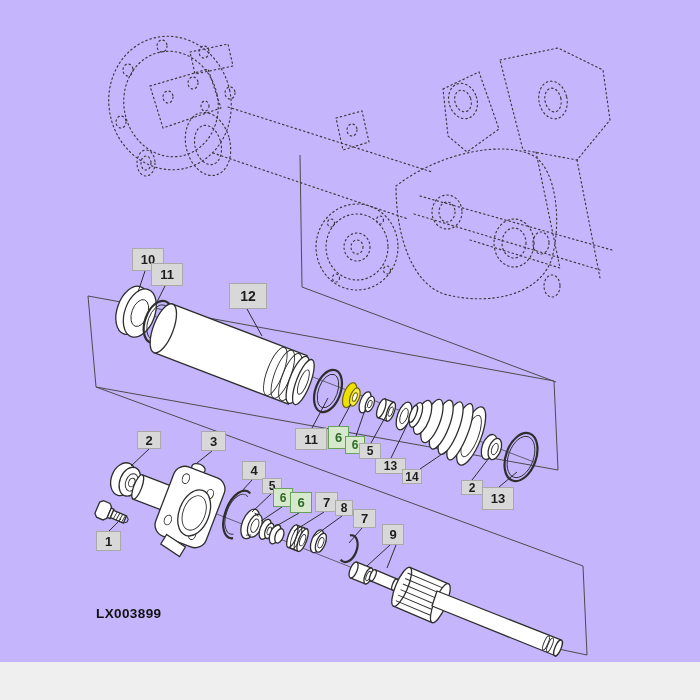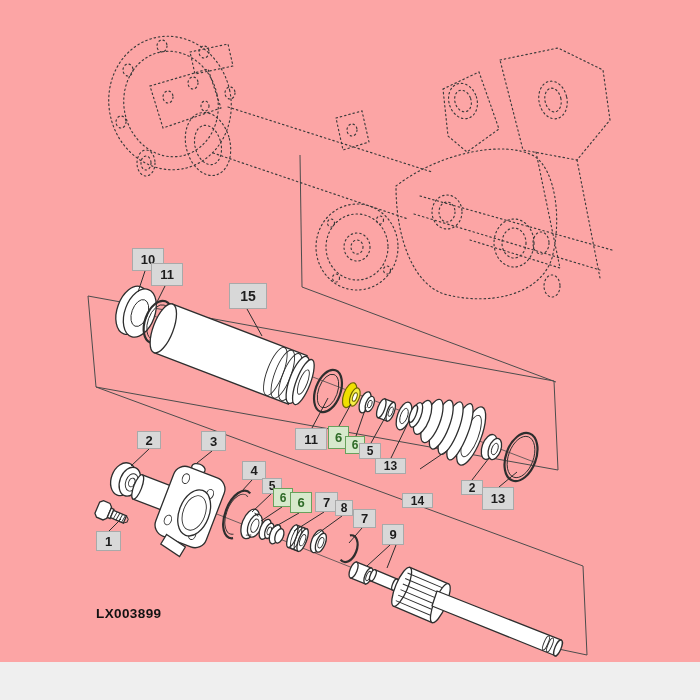--- a/index.html
+++ b/index.html
@@ -1,16 +1,16 @@
 <!DOCTYPE html>
 <html><head>
 <meta charset="utf-8">
 <style>
   html,body{margin:0;padding:0;background:#fff;}
-  .stage{position:relative;width:700px;height:700px;background:#fca5a5;overflow:hidden;
+  .stage{position:relative;width:700px;height:700px;background:#c4b5fd;overflow:hidden;
          font-family:"Liberation Sans", sans-serif;}
   .footer-strip{position:absolute;left:0;top:662px;width:700px;height:38px;background:#efefef;}
   svg.art{position:absolute;left:0;top:0;}
   
   .dt{fill:none;stroke:#3a3a3a;stroke-width:1.15;stroke-dasharray:1.5 2.9;stroke-linecap:round;}
   .fr{fill:none;stroke:#4c4c4c;stroke-width:1;}
   .axis{fill:none;stroke:#4a4a4a;stroke-width:.8;}
   .sl{fill:#ffffff;stroke:#2e2e2e;stroke-width:1.3;}
   .sn{fill:none;stroke:#2e2e2e;stroke-width:1.3;}
   .sb{fill:none;stroke:#2e2e2e;stroke-width:2.2;}
@@ -271,27 +271,27 @@
       <path d="M324,512 L294,531"></path>
       <path d="M342,516 L313,537"></path>
       <path d="M362,528 L349,543"></path>
       <path d="M390,545 L367,566 M396,545 L387,568"></path>
       <path d="M109,531 L121,519"></path>
     </g>
   </svg>
 
   <div class="plabel gray" style="left:132px;top:248px;width:32px;height:23px;font-size:13px;">10</div>
   <div class="plabel gray" style="left:151px;top:263px;width:32px;height:23px;font-size:13px;">11</div>
-  <div class="plabel gray" style="left:229px;top:283px;width:38px;height:26px;font-size:14px;">15</div>
+  <div class="plabel gray" style="left:229px;top:283px;width:38px;height:26px;font-size:14px;">12</div>
   <div class="plabel gray" style="left:295px;top:428px;width:32px;height:22px;font-size:13px;">11</div>
   <div class="plabel green" style="left:328px;top:426px;width:21px;height:23px;font-size:13px;">6</div>
   <div class="plabel green" style="left:345px;top:436px;width:20px;height:18px;font-size:12px;">6</div>
   <div class="plabel gray" style="left:359px;top:443px;width:22px;height:16px;font-size:12px;">5</div>
   <div class="plabel gray" style="left:375px;top:458px;width:31px;height:16px;font-size:12px;">13</div>
-  <div class="plabel gray" style="left:402px;top:469px;width:31px;height:15px;font-size:12px;margin-top:24px;">14</div>
+  <div class="plabel gray" style="left:402px;top:469px;width:20px;height:15px;font-size:12px;">14</div>
   <div class="plabel gray" style="left:461px;top:480px;width:22px;height:15px;font-size:12px;">2</div>
   <div class="plabel gray" style="left:482px;top:487px;width:32px;height:23px;font-size:13px;">13</div>
   <div class="plabel gray" style="left:137px;top:431px;width:24px;height:18px;font-size:13px;">2</div>
   <div class="plabel gray" style="left:201px;top:431px;width:25px;height:20px;font-size:13px;">3</div>
   <div class="plabel gray" style="left:242px;top:461px;width:24px;height:19px;font-size:13px;">4</div>
   <div class="plabel gray" style="left:262px;top:478px;width:20px;height:16px;font-size:12px;">5</div>
   <div class="plabel green" style="left:273px;top:488px;width:20px;height:19px;font-size:12px;">6</div>
   <div class="plabel green" style="left:290px;top:492px;width:22px;height:21px;font-size:13px;">6</div>
   <div class="plabel gray" style="left:315px;top:492px;width:23px;height:20px;font-size:13px;">7</div>
   <div class="plabel gray" style="left:335px;top:500px;width:18px;height:16px;font-size:12px;">8</div>

